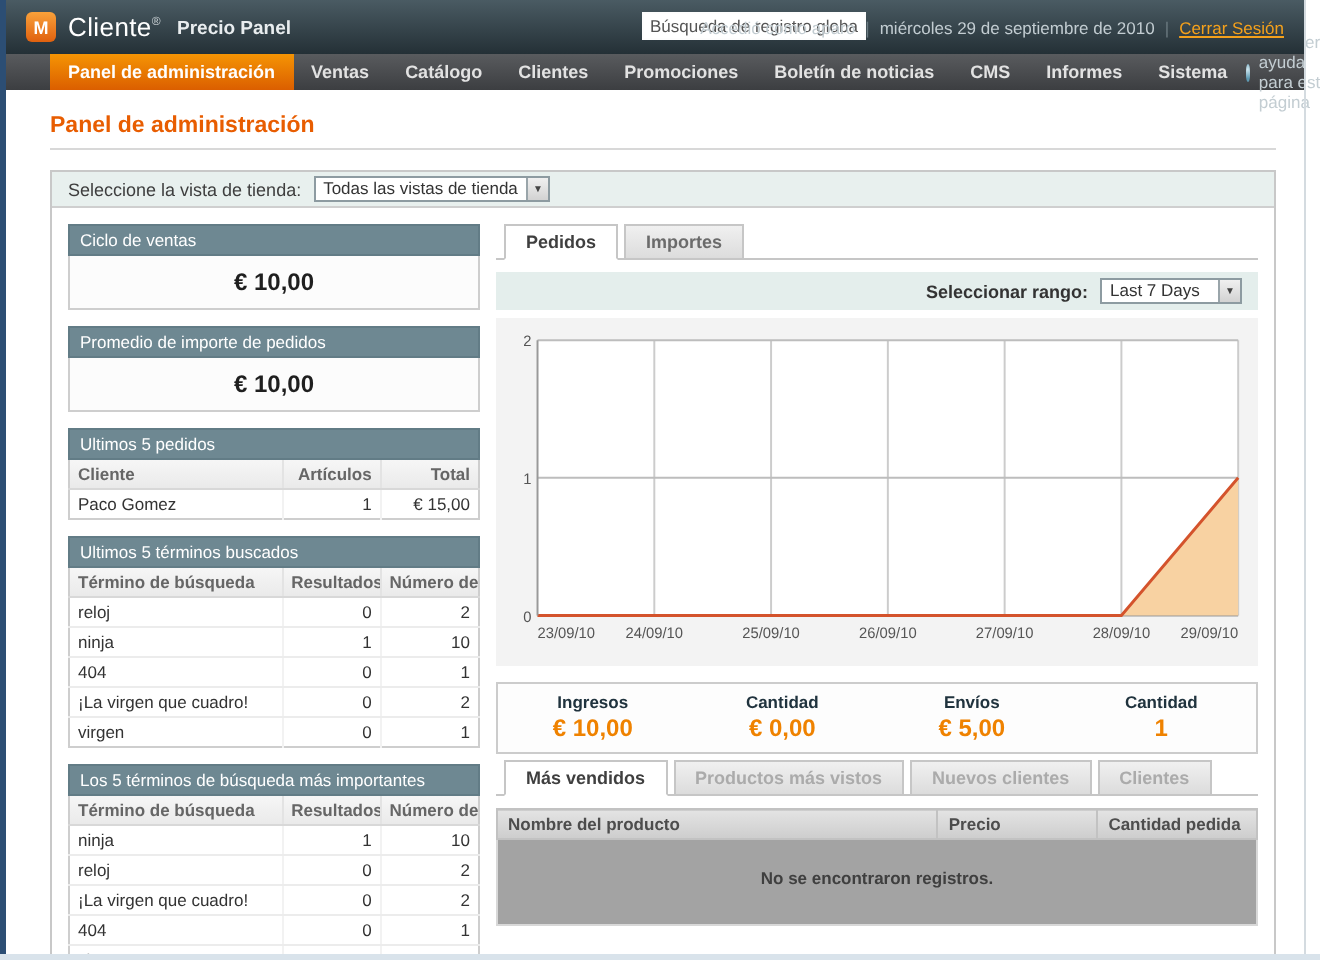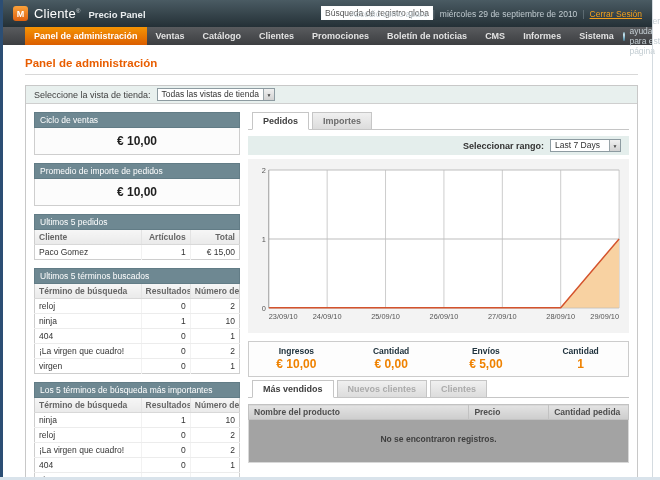--- a/index.html
+++ b/index.html
@@ -331,20 +331,21 @@
                 <div class="stat-value">€ 5,00</div>
               </div>
               <div class="stat">
                 <div class="stat-label">Cantidad</div>
                 <div class="stat-value">1</div>
               </div>
             </div>
 
           <div class="tab-strip bottom-tabs">
               <div class="tab active">Más vendidos</div>
+              <div class="tab dim">Productos más vistos</div>
               <div class="tab dim">Nuevos clientes</div>
               <div class="tab dim">Clientes</div>
             </div>
 
           <table class="grid-table">
             <thead>
                 <tr>
               <th>Nombre del producto</th>
               <th>Precio</th>
               <th>Cantidad pedida</th>

